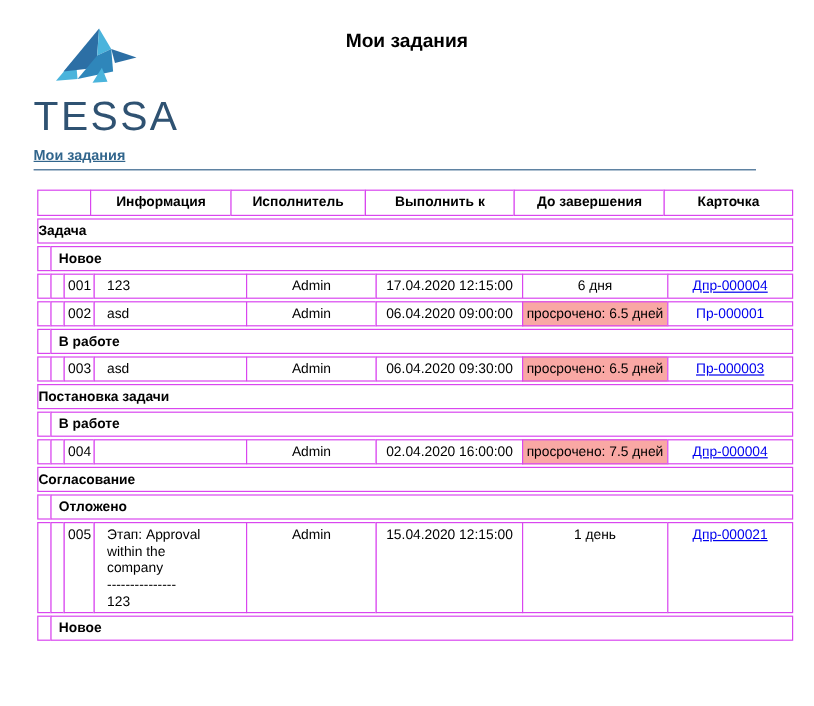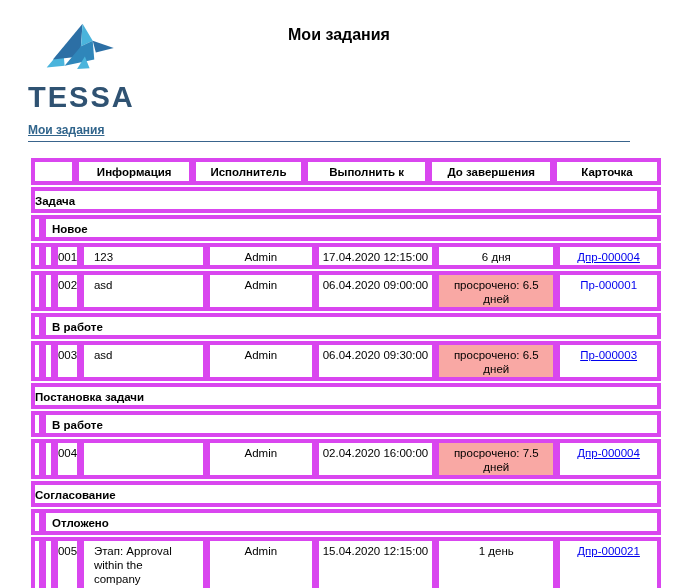--- a/index.html
+++ b/index.html
@@ -3,30 +3,30 @@
 <meta charset="utf-8">
 <style>
   html,body{margin:0;padding:0;}
   body{
     width:678px;height:588px;background:#ffffff;position:relative;
     font-family:"Liberation Sans",sans-serif;color:#000;overflow:hidden;
   }
   
   .logo{position:absolute;left:28px;top:20px;width:112px;}
   .logo svg{display:block;margin-left:14px;}
-  .logo-text{font-size:29px;letter-spacing:2px;color:#2f5272;line-height:30px;font-weight:700;}
+  .logo-text{font-size:34px;letter-spacing:2px;color:#2f5272;line-height:30px;font-weight:400;}
   .page-title{position:absolute;top:26px;left:0;width:100%;text-align:center;
     font-size:16px;font-weight:bold;color:#000;}
   .nav-row{position:absolute;left:28px;top:120px;width:602px;
     border-bottom:1px solid #39648c;padding-bottom:3px;}
   .nav-link{font-size:12px;font-weight:bold;color:#31658c;text-decoration:underline;cursor:pointer;}
   
   .report{position:absolute;left:31px;top:158px;width:630px;}
   .t-row{display:flex;margin-bottom:2px;align-items:stretch;}
-  .cell{box-sizing:border-box;border:4px solid #d946ef;min-height:21px;background:#fff;
+  .cell{box-sizing:border-box;border:1px solid #d946ef;min-height:21px;background:#fff;
     font-size:11.5px;line-height:14px;padding:3px 2px 1px 2px;text-align:center;}
   .cell + .cell{margin-left:-1px;}
   .hdr .cell{font-weight:bold;min-height:22px;line-height:15px;}
   .c-blank{width:46px}
   .c-info-h{width:120px}
   .c-exec{width:115px}
   .c-due{width:128px}
   .c-rem{width:128px}
   .c-card{width:110px}
   .c-ind1{width:12px}

